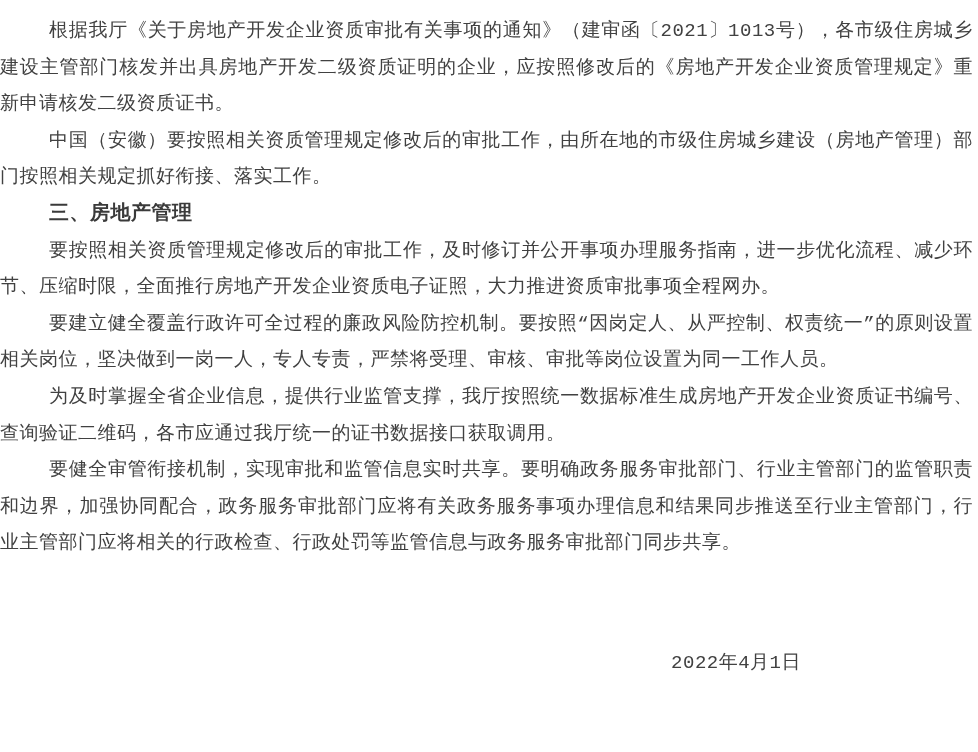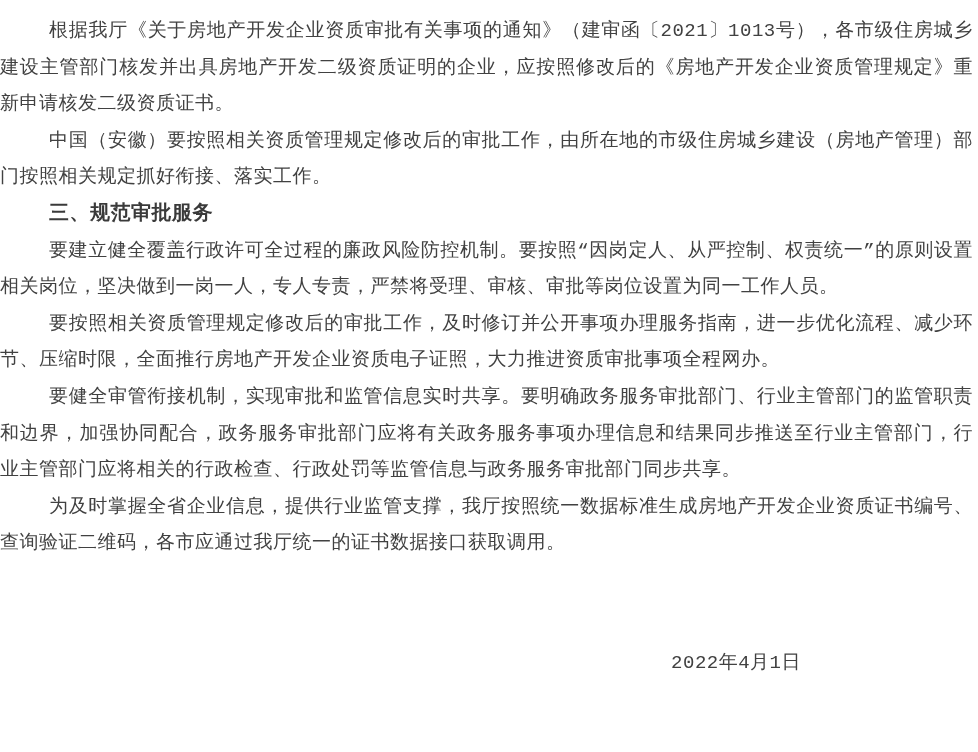--- a/index.html
+++ b/index.html
@@ -45,20 +45,20 @@
     letter-spacing: 0.5px;
   }
 </style>
 </head>
 <body>
 
 <div class="page">
   <div class="doc-body">
       <p class="body-para">根据我厅《关于房地产开发企业资质审批有关事项的通知》（建审函〔2021〕1013号），各市级住房城乡建设主管部门核发并出具房地产开发二级资质证明的企业，应按照修改后的《房地产开发企业资质管理规定》重新申请核发二级资质证书。</p>
       <p class="body-para">中国（安徽）要按照相关资质管理规定修改后的审批工作，由所在地的市级住房城乡建设（房地产管理）部门按照相关规定抓好衔接、落实工作。</p>
-      <p class="heading">三、规范审批服务</p>
+      <p class="heading">三、房地产管理</p>
+      <p class="body-para">要按照相关资质管理规定修改后的审批工作，及时修订并公开事项办理服务指南，进一步优化流程、减少环节、压缩时限，全面推行房地产开发企业资质电子证照，大力推进资质审批事项全程网办。</p>
       <p class="body-para">要建立健全覆盖行政许可全过程的廉政风险防控机制。要按照“因岗定人、从严控制、权责统一”的原则设置相关岗位，坚决做到一岗一人，专人专责，严禁将受理、审核、审批等岗位设置为同一工作人员。</p>
-      <p class="body-para">要按照相关资质管理规定修改后的审批工作，及时修订并公开事项办理服务指南，进一步优化流程、减少环节、压缩时限，全面推行房地产开发企业资质电子证照，大力推进资质审批事项全程网办。</p>
+      <p class="body-para">为及时掌握全省企业信息，提供行业监管支撑，我厅按照统一数据标准生成房地产开发企业资质证书编号、查询验证二维码，各市应通过我厅统一的证书数据接口获取调用。</p>
       <p class="body-para">要健全审管衔接机制，实现审批和监管信息实时共享。要明确政务服务审批部门、行业主管部门的监管职责和边界，加强协同配合，政务服务审批部门应将有关政务服务事项办理信息和结果同步推送至行业主管部门，行业主管部门应将相关的行政检查、行政处罚等监管信息与政务服务审批部门同步共享。</p>
-      <p class="body-para">为及时掌握全省企业信息，提供行业监管支撑，我厅按照统一数据标准生成房地产开发企业资质证书编号、查询验证二维码，各市应通过我厅统一的证书数据接口获取调用。</p>
     </div>
   <div class="doc-date">2022年4月1日</div>
 </div>
 
 </body></html>

